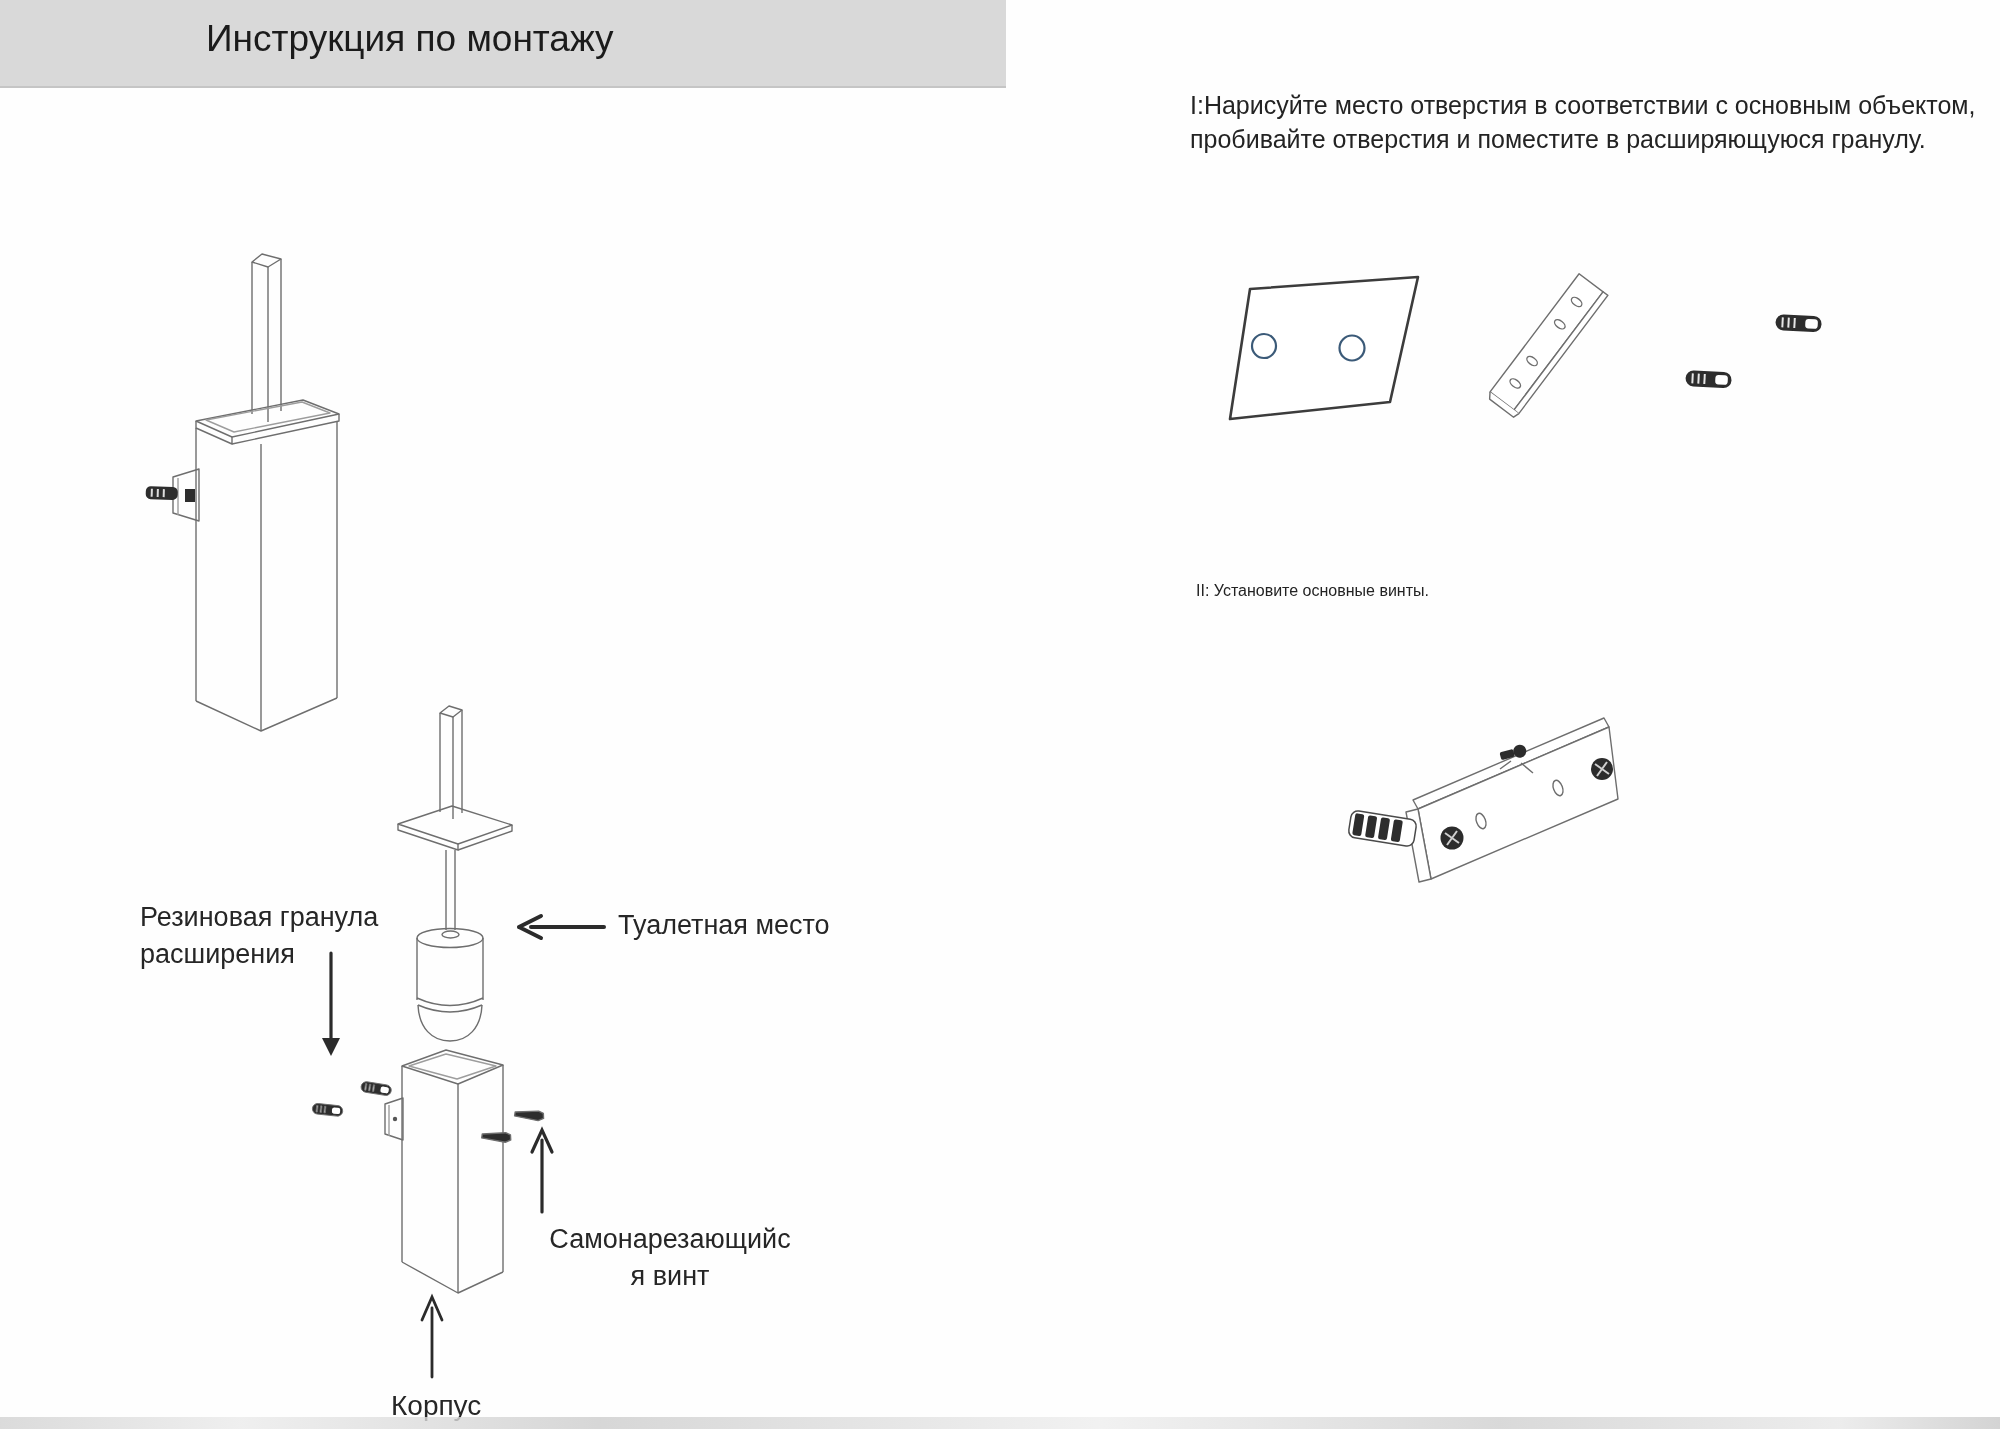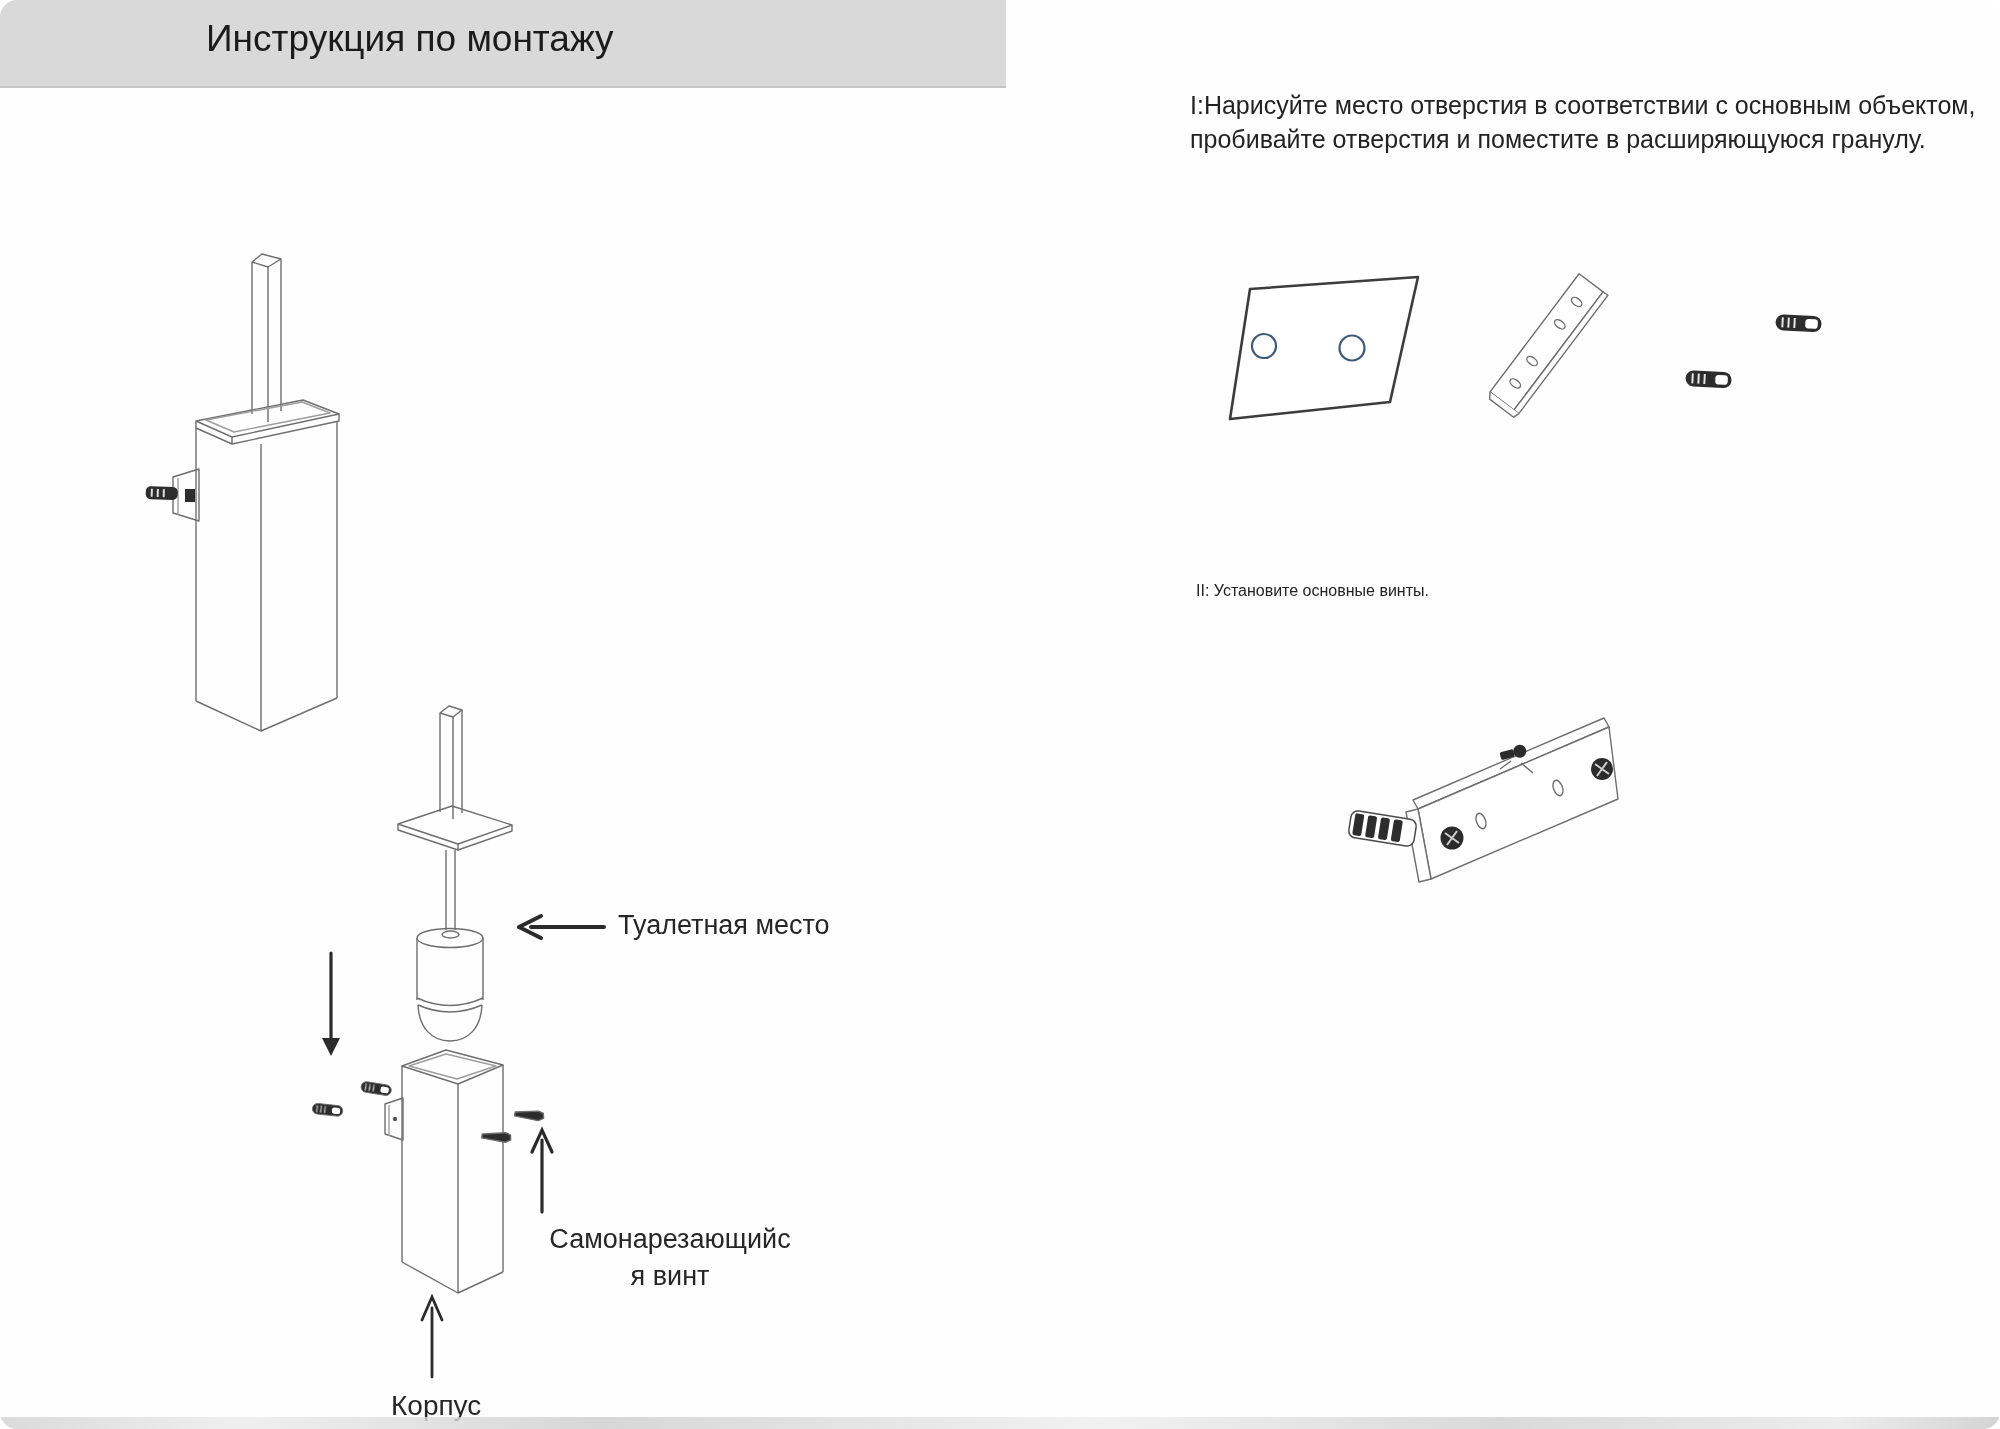--- a/index.html
+++ b/index.html
@@ -1,17 +1,17 @@
 <!DOCTYPE html>
 <html><head>
 <meta charset="utf-8">
 <style>
   html,body{margin:0;padding:0;background:#ffffff;}
   .page{position:relative;width:2000px;height:1429px;background:#fefefe;overflow:hidden;
-        font-family:"Liberation Sans",sans-serif;color:#262626;border-radius:17px;}
+        font-family:"Liberation Sans",sans-serif;color:#262626;}
   .header-band{position:absolute;left:0;top:0;width:1006px;height:86px;background:#d9d9d9;
         border-bottom:2px solid #c5c5c5;}
   .title{position:absolute;left:206px;top:18px;font-size:37px;color:#1b1b1b;}
   .subtitle{position:absolute;left:236px;top:98px;font-size:31px;color:#1b1b1b;}
   .step-text{position:absolute;white-space:pre-line;color:#232323;}
   #step1{left:1190px;top:88px;font-size:25px;line-height:34px;width:812px;}
   #step2{left:1196px;top:582px;font-size:16px;}
   .callout{position:absolute;white-space:pre-line;color:#262626;}
   #lbl-granule{left:140px;top:899px;font-size:27px;line-height:37px;}
   #lbl-brush{left:618px;top:910px;font-size:27px;}
@@ -26,20 +26,22 @@
 
 <div class="page">
 
   <div class="header-band"></div>
   <div class="title">Инструкция по монтажу</div>
 
   <div class="step-text" id="step1">I:Нарисуйте место отверстия в соответствии с основным объектом,
 пробивайте отверстия и поместите в расширяющуюся гранулу.</div>
   <div class="step-text" id="step2">II: Установите основные винты.</div>
 
+  <div class="callout" id="lbl-granule">Резиновая гранула
+расширения</div>
   <div class="callout" id="lbl-brush">Туалетная место</div>
   <div class="callout" id="lbl-screw">Самонарезающийс
 я винт</div>
   <div class="callout" id="lbl-body">Корпус</div>
 
   <svg class="art" width="2000" height="1429" viewBox="0 0 2000 1429">
     <defs>
       <g id="anchor-capsule">
         <rect x="0" y="0" width="46" height="16" rx="8" fill="#2d2d2d"></rect>
         <rect x="6" y="3" width="2" height="10" fill="#e6e6e6"></rect>

